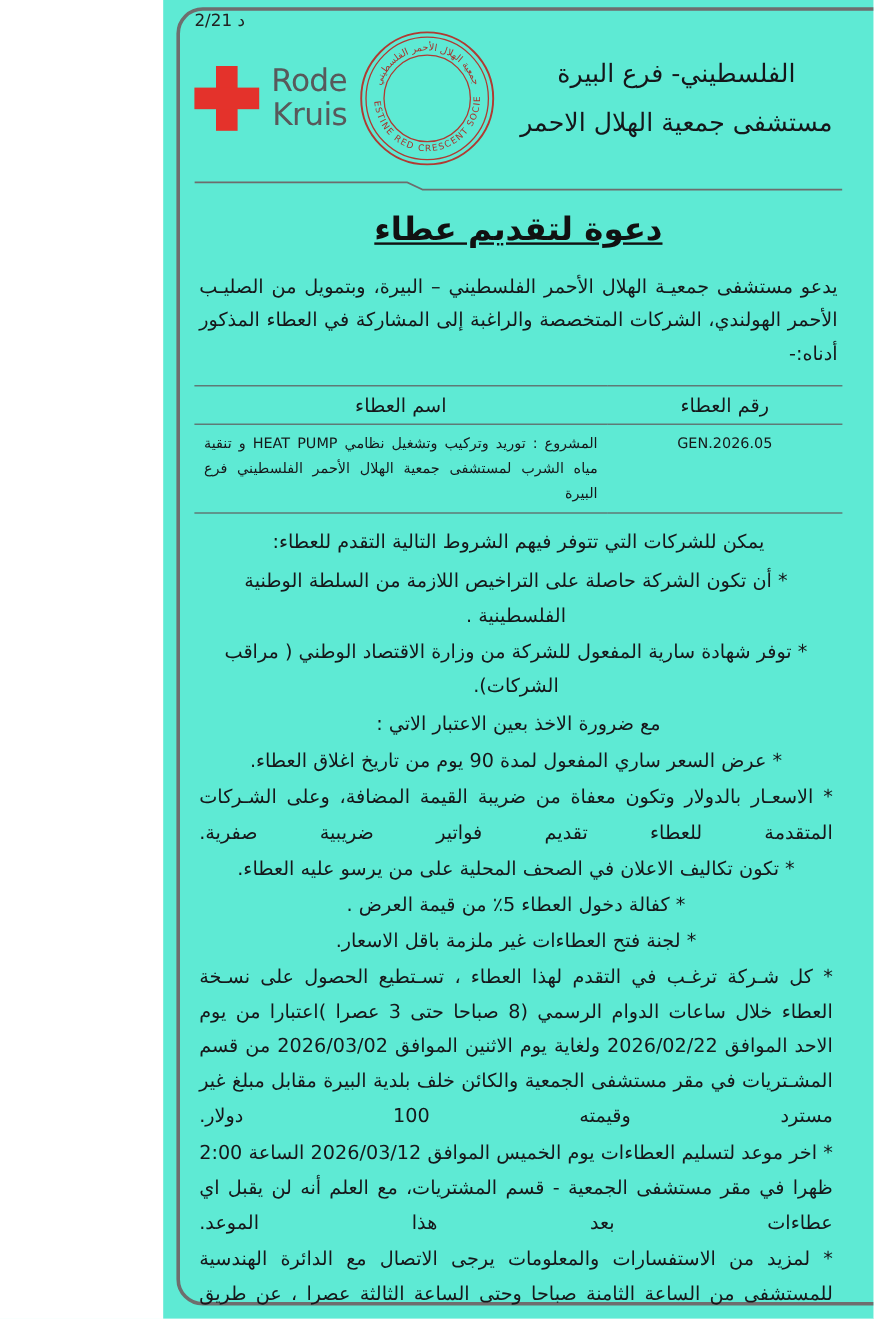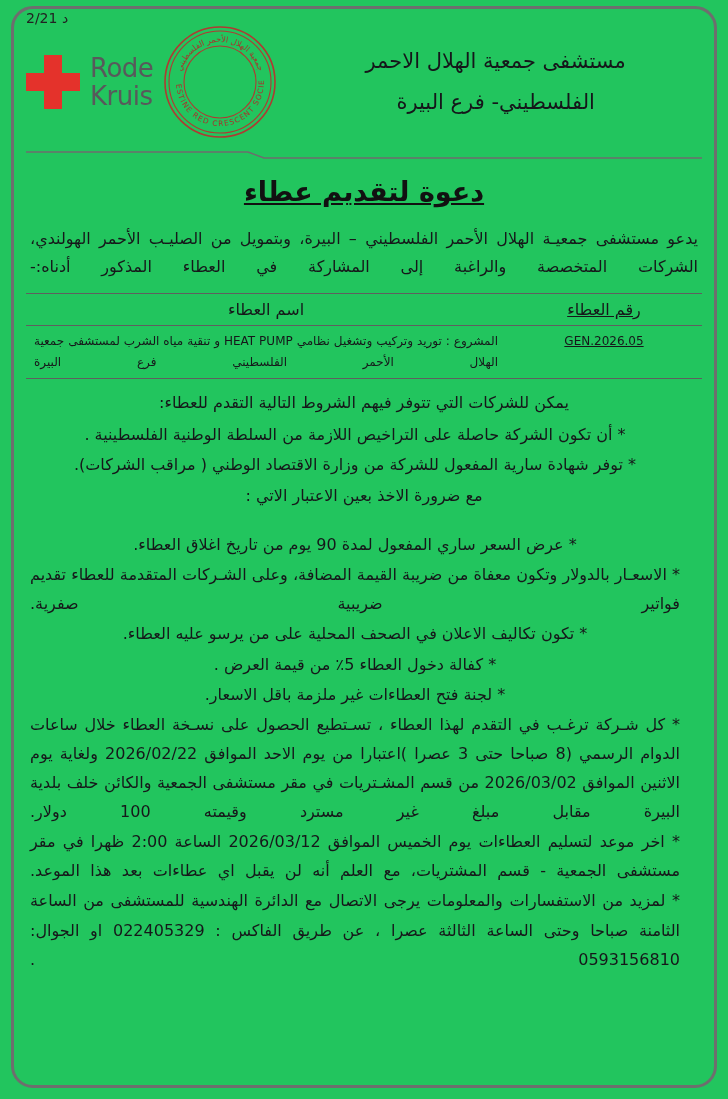--- a/index.html
+++ b/index.html
@@ -6,24 +6,24 @@
   html, body {
     margin: 0;
     padding: 0;
     background: #ffffff;
   }
   body {
     font-family: "DejaVu Sans", "Liberation Sans", sans-serif;
   }
   .page {
     position: relative;
-    width: 728px;
+    width: 592px;
     height: 1099px;
     box-sizing: border-box;
-    background: #22c55e;
+    background: #5eead4;
     overflow: hidden;
   }
   .frame {
     position: absolute;
     left: 11px;
     top: 6px;
     width: 706px;
     height: 1082px;
     box-sizing: border-box;
     border: 3px solid #6e6e6e;
@@ -70,20 +70,21 @@
     line-height: 1.95;
     font-family: "DejaVu Sans", "Liberation Sans", sans-serif;
     white-space: nowrap;
   }
   .header-left {
     flex: 0 0 auto;
     display: flex;
     align-items: center;
     gap: 8px;
     direction: ltr;
+    text-align: right;
   }
 
   
   .rk-logo {
     display: flex;
     align-items: center;
     gap: 10px;
   }
   .rk-cross {
     position: relative;
@@ -177,21 +178,20 @@
   .tender-table tbody td {
     border-bottom: 1.5px solid #5f5f5f;
     font-size: 12px;
     line-height: 1.75;
     color: #16171a;
   }
   .col-num {
     width: 180px;
     border-left: 1.5px solid #5f5f5f;
     text-align: center;
-    text-decoration: underline;
   }
   .col-name {
     text-align: center;
   }
   .cell-num {
     text-align: center;
     font-family: "DejaVu Sans", "Liberation Sans", sans-serif;
     font-size: 17px;
     direction: ltr;
     padding-top: 8px;
@@ -213,49 +213,49 @@
     color: #16171a;
     text-align: center;
     margin-bottom: 2px;
   }
   .cond-item {
     font-size: 16px;
     line-height: 1.82;
     color: #16171a;
     text-align: justify;
     text-align-last: justify;
-    margin: 0 18px 1px 0;
+    margin: 0 4px 1px 0;
   }
   .cond-item.center {
     text-align: center;
     text-align-last: center;
   }
   .cond-note {
     font-size: 16px;
     line-height: 1.82;
     color: #16171a;
     text-align: center;
-    margin: 2px 0 20px 0;
+    margin: 2px 0 2px 0;
   }
 </style>
 </head>
 <body>
 
 <div class="page">
   <div class="frame"></div>
 
   <div class="content">
 
     <div class="page-marker">د 2/21</div>
 
     <div class="header">
 
       <div class="header-right">
+        <div class="org-line">الفلسطيني- فرع البيرة</div>
         <div class="org-line">مستشفى جمعية الهلال الاحمر</div>
-        <div class="org-line">الفلسطيني- فرع البيرة</div>
       </div>
 
       <div class="header-left">
 
         <div class="rk-logo">
           <div class="rk-cross"></div>
           <div class="rk-text">
             <div>Rode</div>
             <div>Kruis</div>
           </div>

